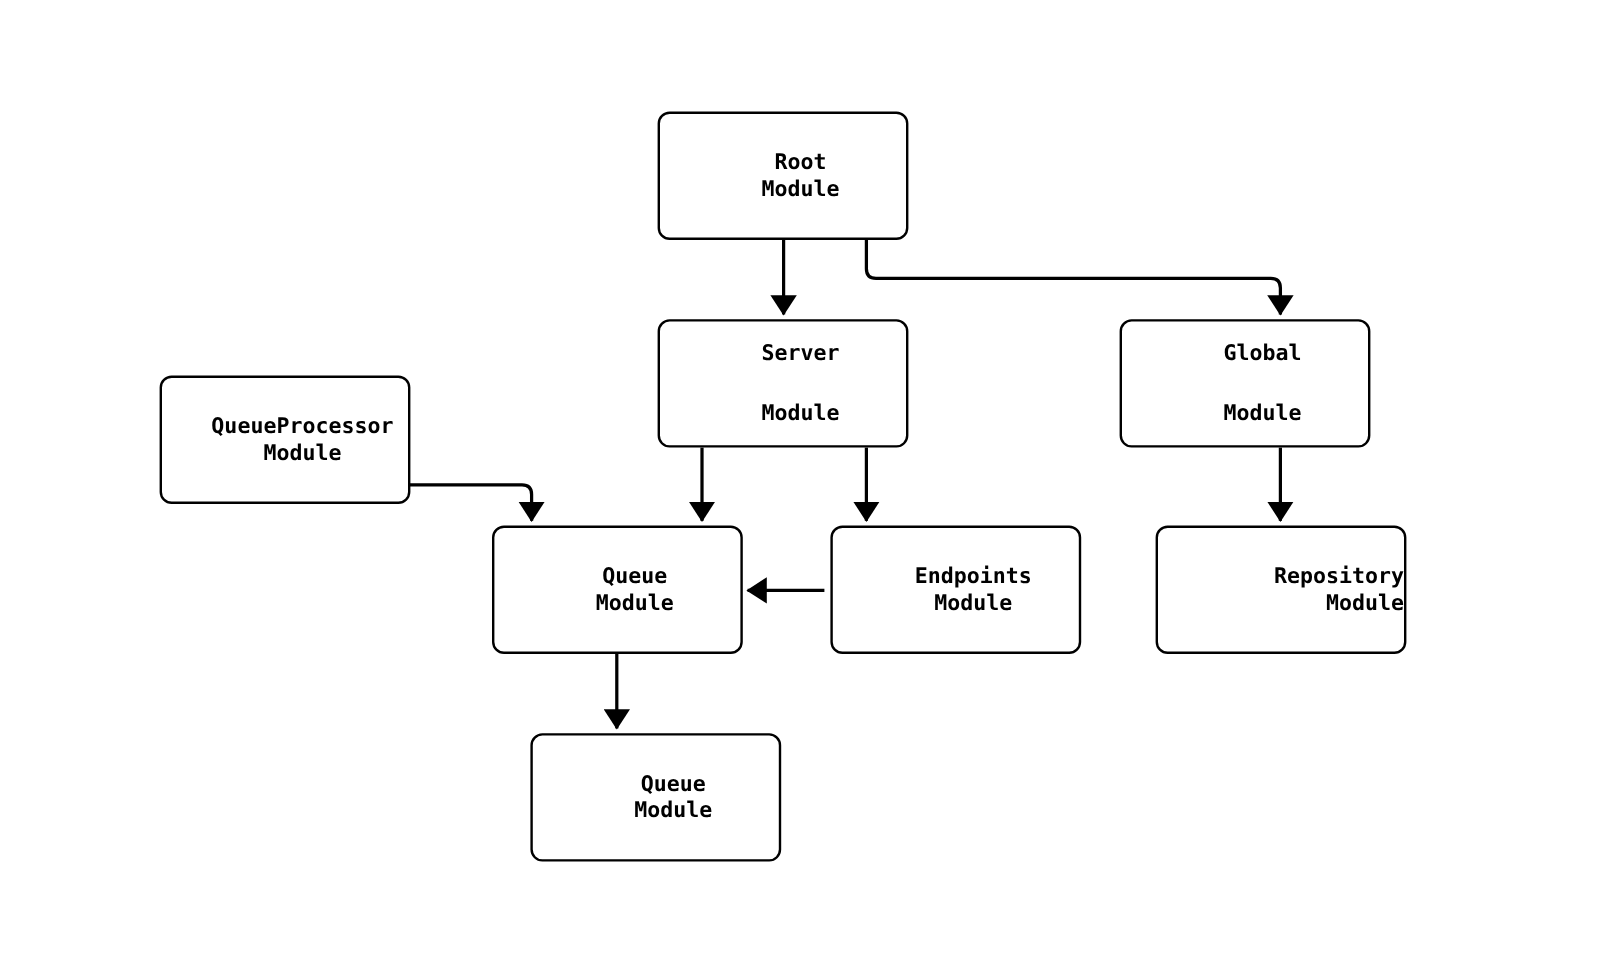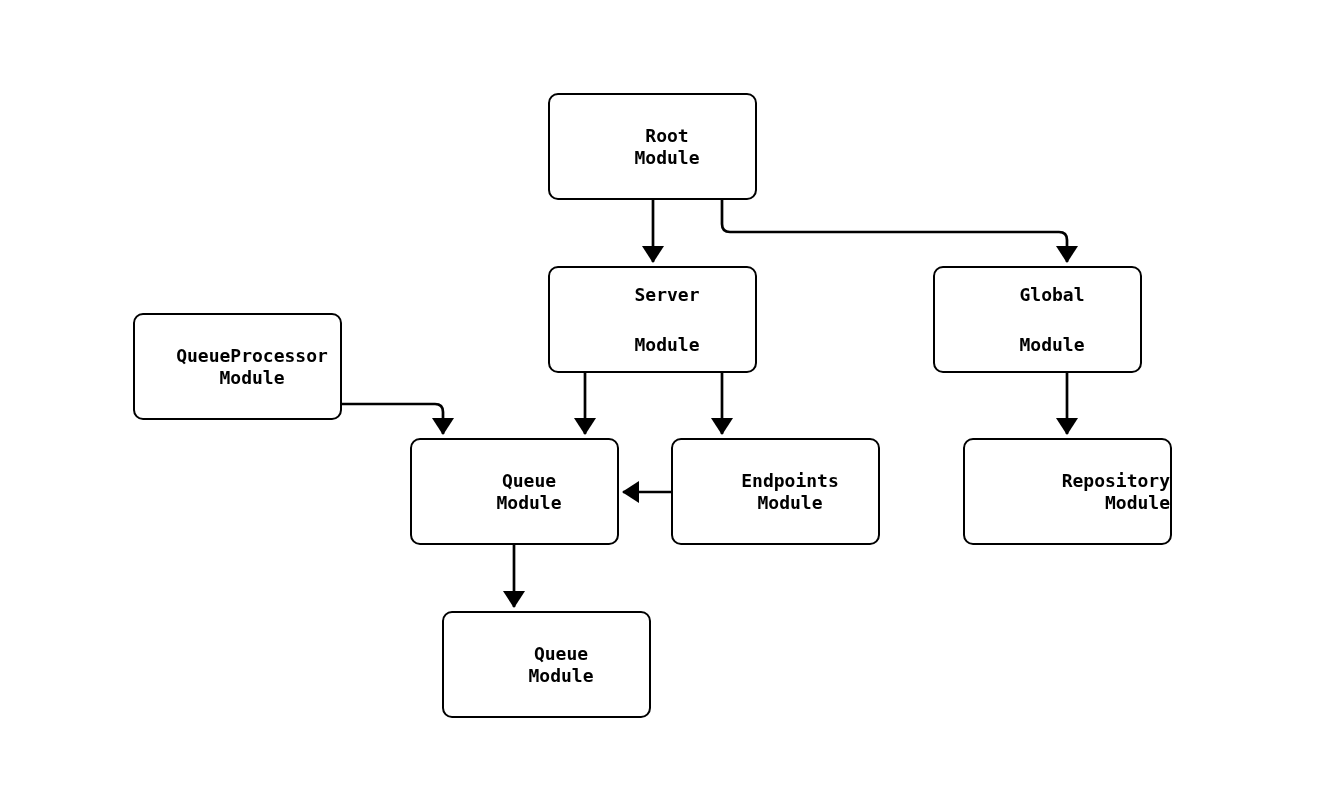--- a/index.html
+++ b/index.html
@@ -39,21 +39,21 @@
     line-height: 22px;
     color: #000000;
     text-align: center;
     padding-left: 29px;
   }
   .node-root          { left: 548px; top: 93px; }
   .node-queueprocessor{ left: 133px; top: 266px; margin-top: 47px; }
   .node-server        { left: 548px; top: 266px; gap: 28px; }
   .node-global        { left: 933px; top: 266px; gap: 28px; }
   .node-core          { left: 410px; top: 438px; }
-  .node-endpoints     { left: 671px; top: 438px; text-align: center; }
+  .node-endpoints     { left: 692px; top: 438px; text-align: center; }
   .node-repository    { left: 963px; top: 438px; align-items: flex-end; }
   .node-queue         { left: 410px; top: 611px; margin-left: 32px; }
   .edge-path {
     fill: none;
     stroke: #000000;
     stroke-width: 2.7px;
     stroke-linejoin: round;
   }
 </style>
 </head>

